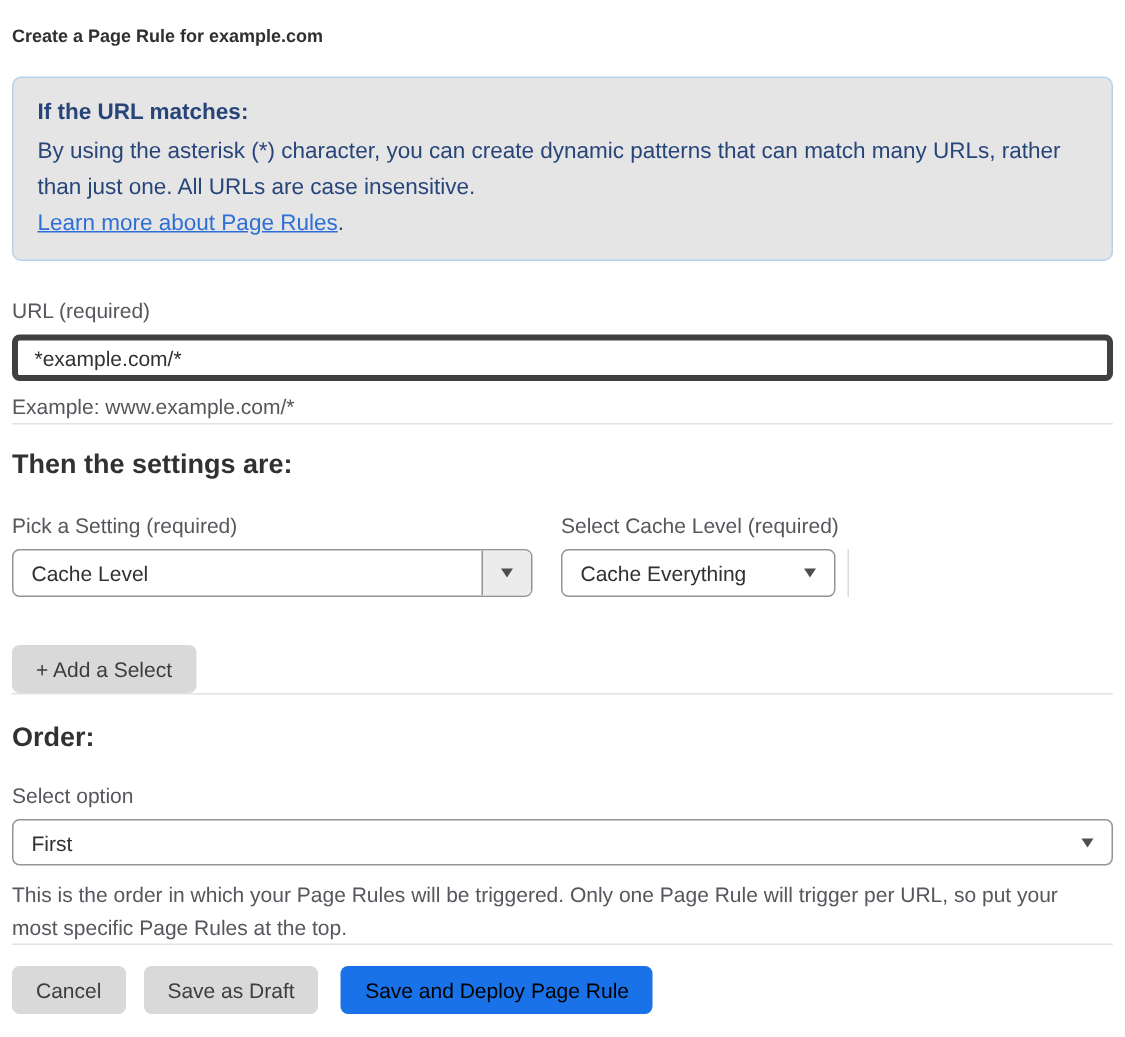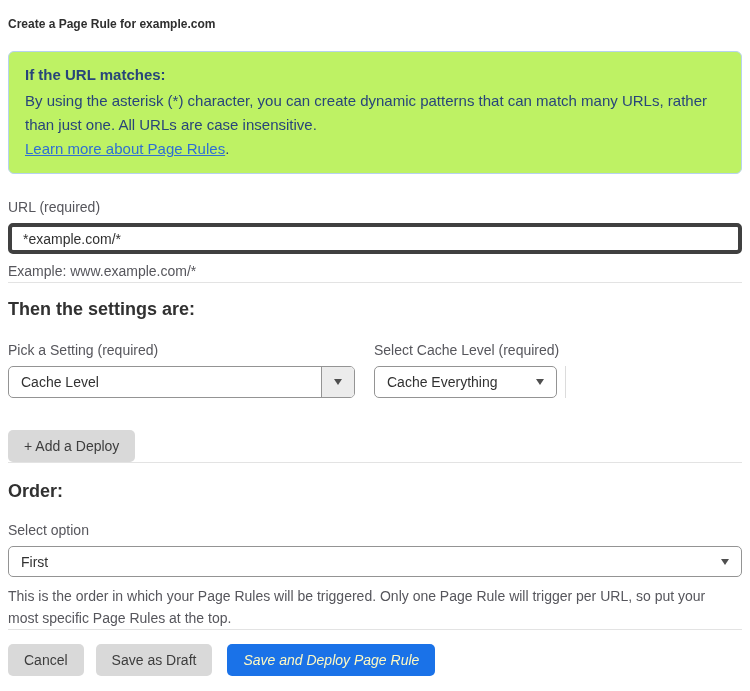--- a/index.html
+++ b/index.html
@@ -14,21 +14,21 @@
   .page-title {
     font-size: 12px;
     font-weight: bold;
     color: #2f2f2f;
     line-height: 24px;
     margin-bottom: 15px;
   }
 
   
   .info-box {
-    background: #bef264;
+    background: #e5e5e5;
     border: 1px solid #b7d2ef;
     border-radius: 6px;
     padding: 11px 12px 12px 16px;
     color: #28457a;
     font-size: 15px;
     line-height: 24px;
     margin-bottom: 25px;
   }
   .info-box .info-heading { font-weight: bold; margin-bottom: 2px; }
   .info-box a.info-link {
@@ -142,21 +142,21 @@
     height: 32px;
     padding: 0 16px;
     border: none;
     border-radius: 5px;
     font-size: 14px;
     font-family: inherit;
     cursor: pointer;
     line-height: 1;
   }
   .btn-gray { background: #d9d9d9; color: #3d3d3d; }
-  .btn-blue { background: #1a72e8; color: #fef9c3; font-style: italic; }
+  .btn-blue { background: #1a72e8; color: #000000; }
 
   .order-select { margin-bottom: 0; }
   .order-select .select-value { padding-left: 12px; }
   .order-helper { margin-top: 8px; width: 720px; }
 
   .actions-row {
     margin-top: 14px;
     display: flex;
     align-items: flex-end;
     gap: 12px;
@@ -200,21 +200,21 @@
         <div class="select-box" style="flex:1">
           <span class="select-value">Cache Everything</span>
           <span class="caret inline-caret"></span>
         </div>
         <span class="after-select-line"></span>
       </div>
     </div>
   </div>
 
   <div class="add-setting-row">
-    <button class="btn btn-gray">+ Add a Deploy</button>
+    <button class="btn btn-gray">+ Add a Select</button>
   </div>
 
   <hr class="divider divider-2">
 
   <div class="section-heading order-heading">Order:</div>
 
   <div class="field-label">Select option</div>
   <div class="select-box order-select" style="height:31px">
     <span class="select-value">First</span>
     <span class="caret inline-caret"></span>

